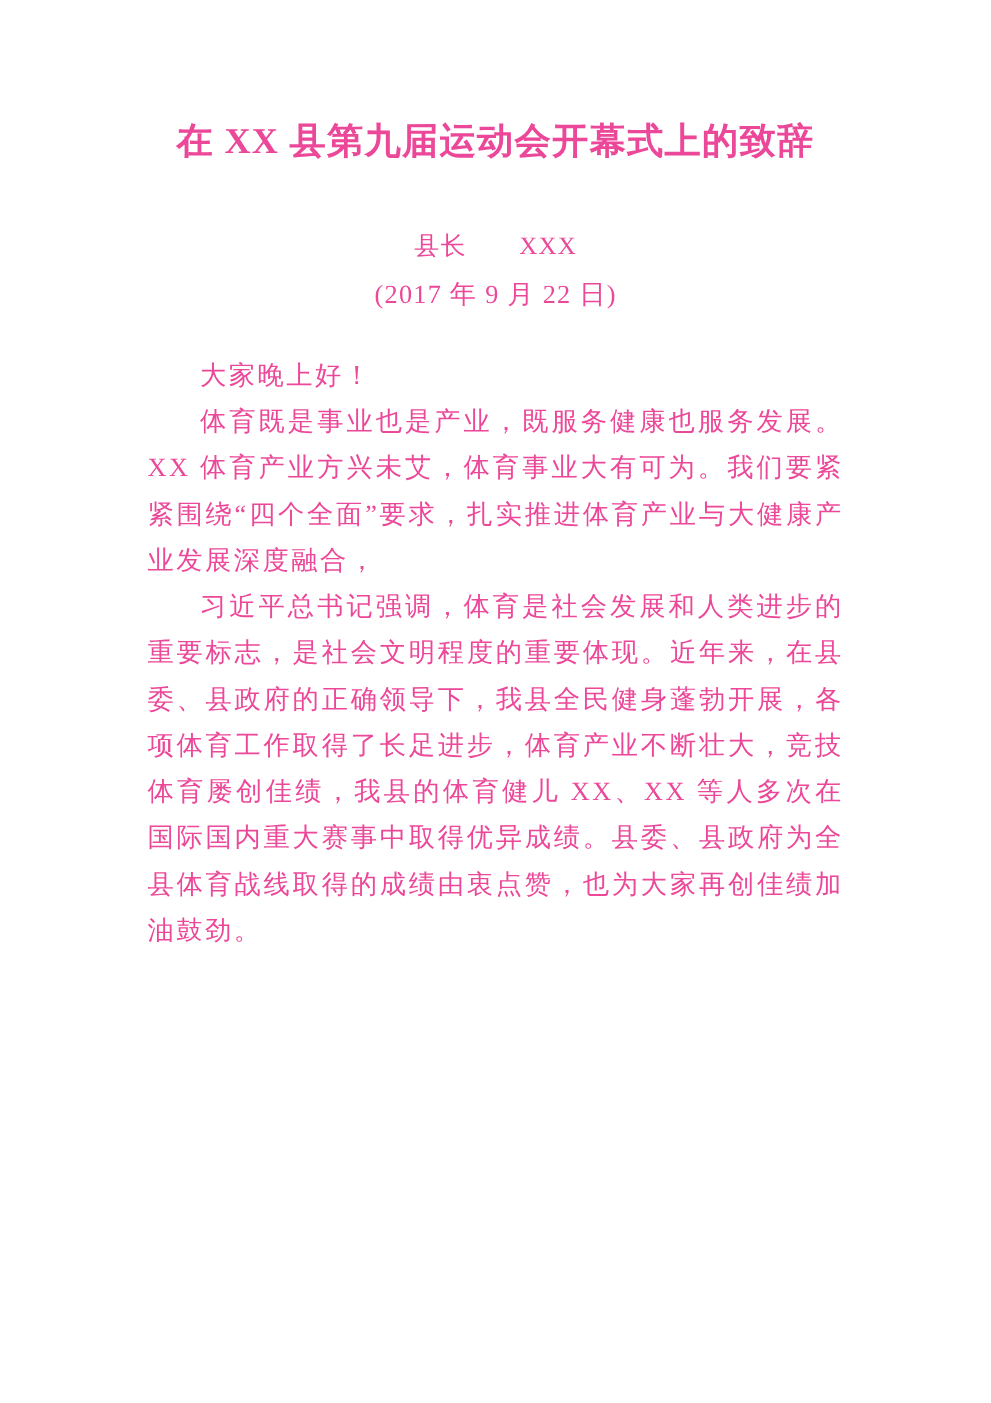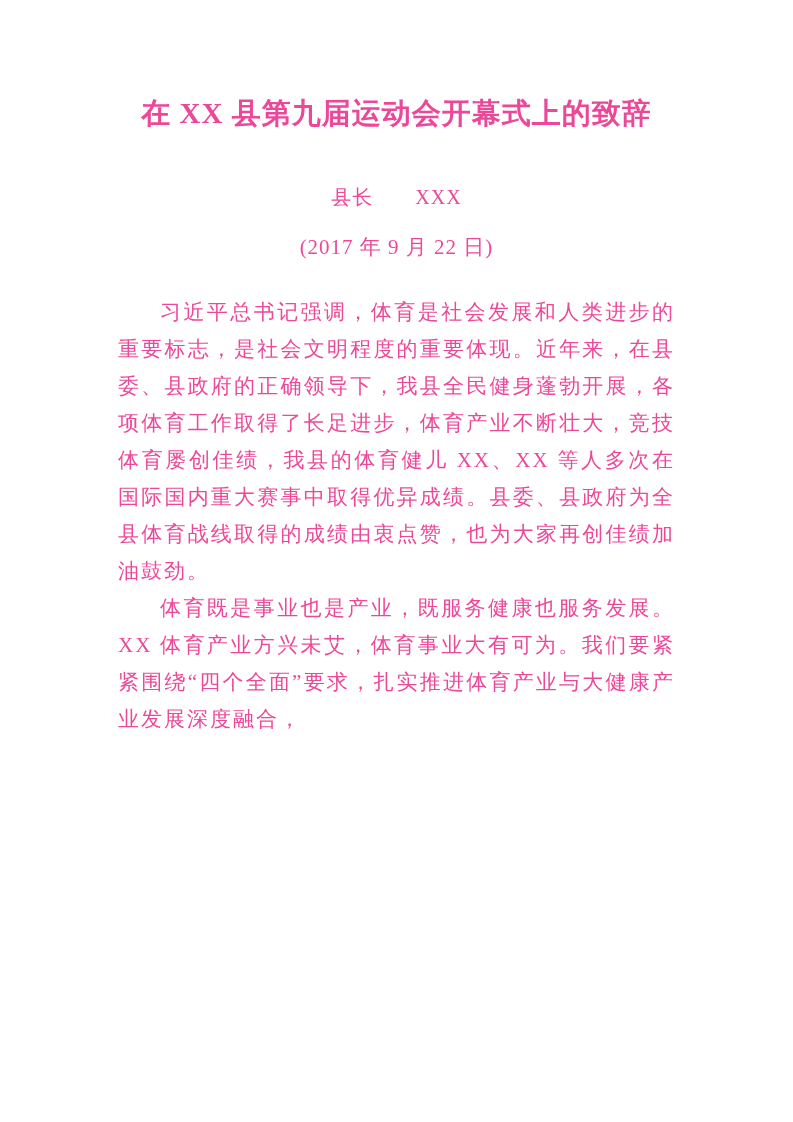--- a/index.html
+++ b/index.html
@@ -29,21 +29,21 @@
     white-space: nowrap;
   }
   .byline {
     margin: 45px 0 0 0;
     font-size: 20px;
     line-height: 34px;
     text-align: center;
     letter-spacing: 1px;
   }
   .dateline {
-    margin: 16px;
+    margin: 4px;
     font-size: 21px;
     line-height: 34px;
     text-align: center;
     letter-spacing: 1px;
   }
   .doc-body {
     margin-top: 30px;
     font-size: 21px;
     line-height: 37px;
     letter-spacing: 2px;
@@ -60,16 +60,17 @@
 <body>
 
 <div class="page">
   <h1 class="title">在 XX 县第九届运动会开幕式上的致辞</h1>
 
   <p class="byline">县长　　XXX</p>
 
   <p class="dateline">(2017 年 9 月 22 日)</p>
 
   <div class="doc-body">
+    <p class="indent">大家晚上好！</p>
+    <p class="indent">体育既是事业也是产业，既服务健康也服务发展。XX 体育产业方兴未艾，体育事业大有可为。我们要紧紧围绕“四个全面”要求，扎实推进体育产业与大健康产业发展深度融合，</p>
     <p class="indent">习近平总书记强调，体育是社会发展和人类进步的重要标志，是社会文明程度的重要体现。近年来，在县委、县政府的正确领导下，我县全民健身蓬勃开展，各项体育工作取得了长足进步，体育产业不断壮大，竞技体育屡创佳绩，我县的体育健儿 XX、XX 等人多次在国际国内重大赛事中取得优异成绩。县委、县政府为全县体育战线取得的成绩由衷点赞，也为大家再创佳绩加油鼓劲。</p>
-    <p class="indent">体育既是事业也是产业，既服务健康也服务发展。XX 体育产业方兴未艾，体育事业大有可为。我们要紧紧围绕“四个全面”要求，扎实推进体育产业与大健康产业发展深度融合，</p>
   </div>
 </div>
 
 </body></html>

